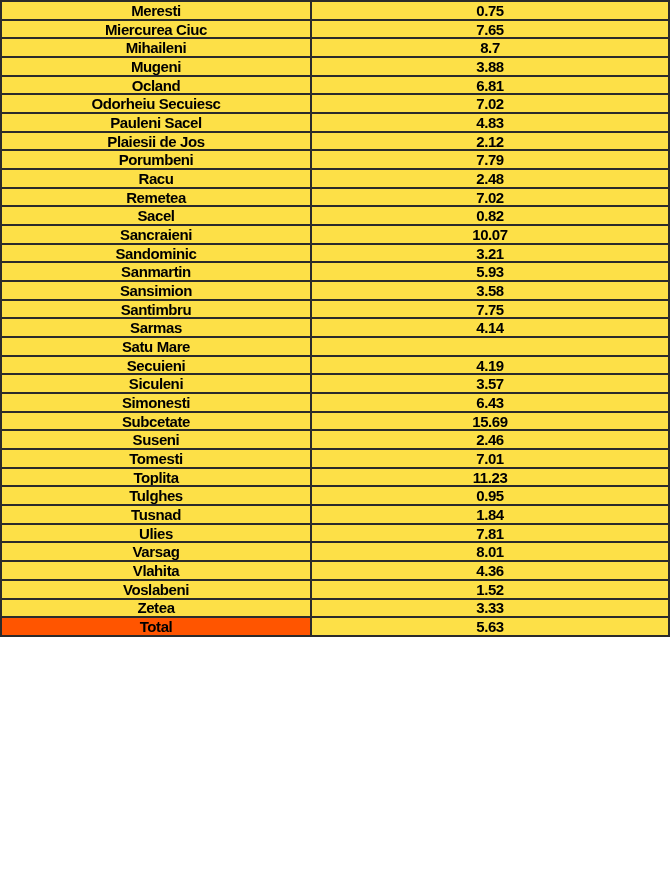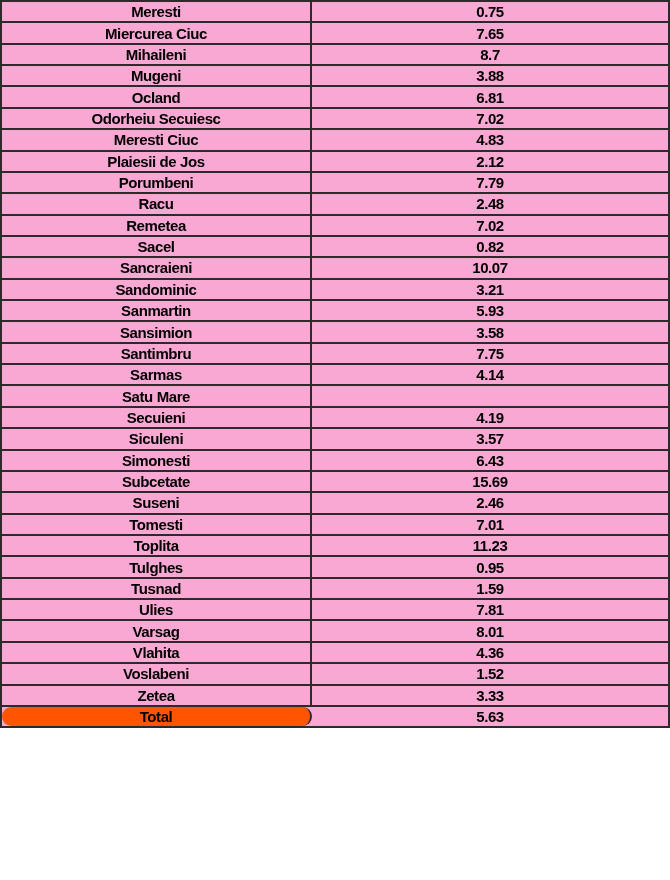--- a/index.html
+++ b/index.html
@@ -7,29 +7,29 @@
     padding: 0;
     background: #ffffff;
   }
   body {
     width: 670px;
     height: 880px;
     overflow: hidden;
   }
   .tbl {
     width: 670px;
-    height: 728px;
+    height: 637px;
     box-sizing: border-box;
     border: 2px solid #2b2b2b;
     display: flex;
     flex-direction: column;
     font-family: "Liberation Sans", "DejaVu Sans", sans-serif;
     font-weight: 700;
     color: #000000;
-    background: #f9a8d4;
+    background: #fde047;
   }
   .row {
     flex: 1 1 0;
     min-height: 0;
     display: flex;
     border-bottom: 2px solid #2b2b2b;
   }
   .row:last-child {
     border-bottom: none;
   }
@@ -45,21 +45,20 @@
   }
   .cell.name {
     width: 308px;
     border-right: 2px solid #2b2b2b;
   }
   .cell.value {
     flex: 1;
   }
   .row.total .cell.name {
     background: #FF5500;
-    border-radius: 10px;
   }
 </style>
 </head>
 <body>
 
 <div class="tbl">
     <div class="row">
     <div class="cell name">Meresti</div>
     <div class="cell value">0.75</div>
   </div>
@@ -77,21 +76,21 @@
   </div>
     <div class="row">
     <div class="cell name">Ocland</div>
     <div class="cell value">6.81</div>
   </div>
     <div class="row">
     <div class="cell name">Odorheiu Secuiesc</div>
     <div class="cell value">7.02</div>
   </div>
     <div class="row">
-    <div class="cell name">Meresti Ciuc</div>
+    <div class="cell name">Pauleni Sacel</div>
     <div class="cell value">4.83</div>
   </div>
     <div class="row">
     <div class="cell name">Plaiesii de Jos</div>
     <div class="cell value">2.12</div>
   </div>
     <div class="row">
     <div class="cell name">Porumbeni</div>
     <div class="cell value">7.79</div>
   </div>
@@ -161,21 +160,21 @@
     <div class="row">
     <div class="cell name">Toplita</div>
     <div class="cell value">11.23</div>
   </div>
     <div class="row">
     <div class="cell name">Tulghes</div>
     <div class="cell value">0.95</div>
   </div>
     <div class="row">
     <div class="cell name">Tusnad</div>
-    <div class="cell value">1.59</div>
+    <div class="cell value">1.84</div>
   </div>
     <div class="row">
     <div class="cell name">Ulies</div>
     <div class="cell value">7.81</div>
   </div>
     <div class="row">
     <div class="cell name">Varsag</div>
     <div class="cell value">8.01</div>
   </div>
     <div class="row">

